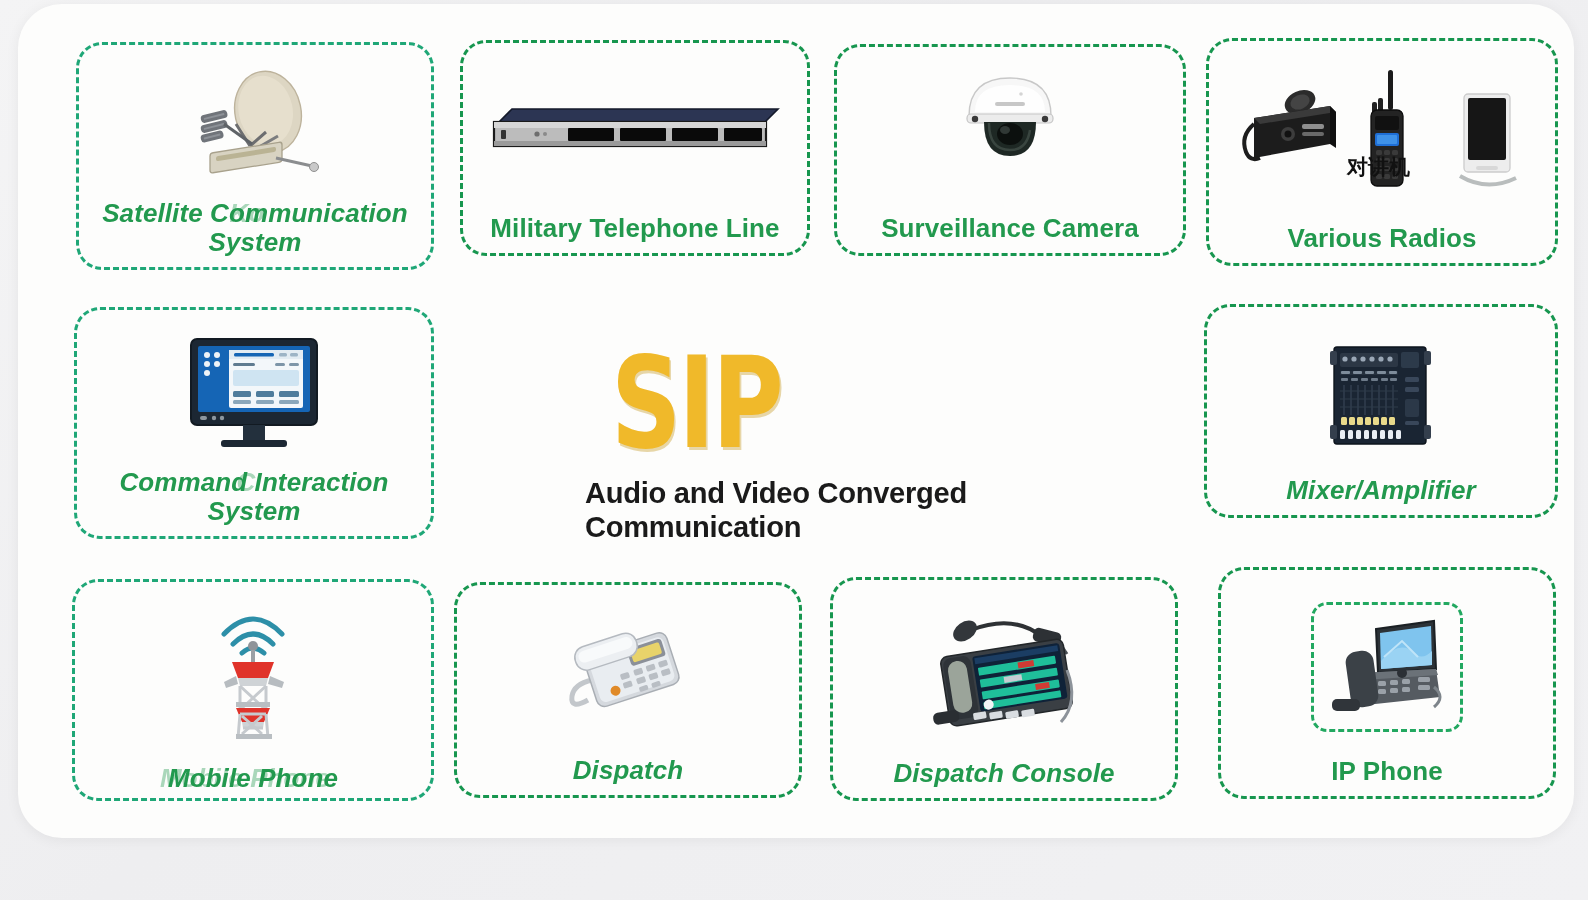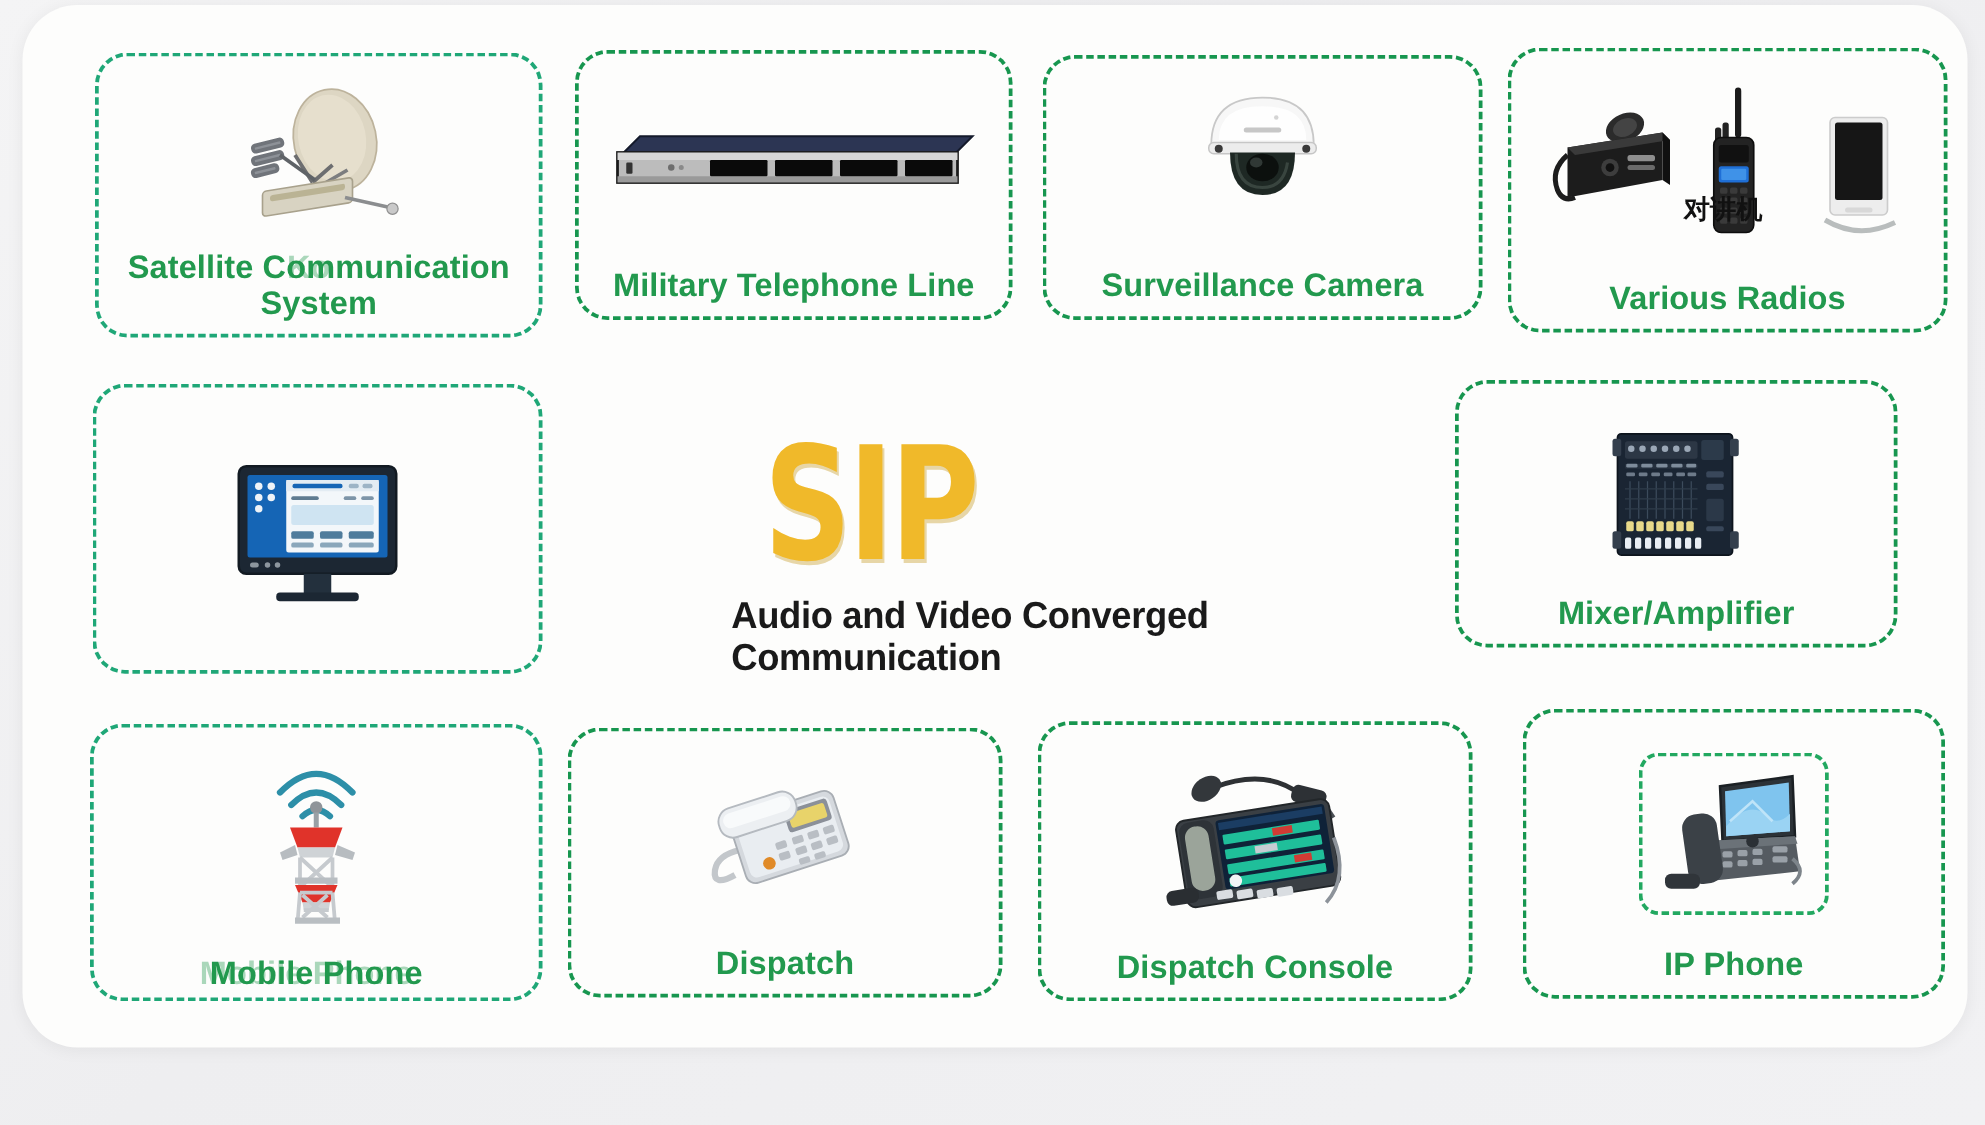--- a/index.html
+++ b/index.html
@@ -57,21 +57,21 @@
   .card-label {
     width: 100%;
     text-align: center;
     color: #22994e;
     font-size: 26px;
     font-weight: 600;
     line-height: 1.12;
     letter-spacing: .1px;
     padding: 0 6px 10px;
   }
-  .lbl-ghost { position: relative; }
+  .lbl-ghost { position: relative; font-style: italic; }
   .lbl-ghost::before {
     content: attr(data-ghost);
     position: absolute;
     left: 50%; top: 0;
     transform: translateX(-50%) translateX(-8px);
     color: rgba(34,153,78,.38);
     white-space: nowrap;
     pointer-events: none;
   }
 
@@ -103,21 +103,21 @@
     transform: scaleX(.97);
   }
 
   
   #c-satellite { left: 58px;   top: 38px;  width: 358px; height: 228px; }
   #c-military  { left: 442px;  top: 36px;  width: 350px; height: 216px; }
   #c-camera    { left: 816px;  top: 40px;  width: 352px; height: 212px; gap: 35px; }
   #c-radios    { left: 1188px; top: 34px;  width: 352px; height: 228px; }
   
   #c-command   { left: 56px;   top: 303px; width: 360px; height: 232px; }
-  #c-mixer     { left: 1146px; top: 300px; width: 354px; height: 214px; }
+  #c-mixer     { left: 1186px; top: 300px; width: 354px; height: 214px; }
   
   #c-mobile    { left: 54px;   top: 575px; width: 362px; height: 222px; gap: 24px; }
   #c-telephone { left: 436px;  top: 578px; width: 348px; height: 216px; }
   #c-dispatch  { left: 812px;  top: 573px; width: 348px; height: 224px; }
   #c-ipphone   { left: 1200px; top: 563px; width: 338px; height: 232px; }
 
   
   .inner-dash {
     border: 3px dashed #22a860;
     border-radius: 16px;
@@ -289,20 +289,21 @@
           <rect x="100" y="67" width="20" height="4" rx="1.5" fill="#8aa7bb"></rect>
           <g fill="#8d969e">
             <rect x="21" y="83" width="7" height="4" rx="2"></rect>
             <circle cx="35" cy="85" r="2.2"></circle>
             <circle cx="43" cy="85" r="2.2"></circle>
           </g>
           <rect x="64" y="92" width="22" height="16" fill="#23303d"></rect>
           <rect x="42" y="107" width="66" height="7" rx="3" fill="#1c2733"></rect>
         </svg>
       </div>
+      <div class="card-label lbl-ghost" data-ghost="C">Command Interaction System</div>
     </div>
 
     <div class="card" id="c-mixer">
       <div class="card-icon">
         <svg width="110" height="105" viewBox="0 0 110 105">
           <rect x="8" y="4" width="92" height="97" rx="3" fill="#1a2533" stroke="#0d141d" stroke-width="1.4"></rect>
           <rect x="4" y="8" width="7" height="14" rx="2" fill="#343f4d"></rect>
           <rect x="4" y="82" width="7" height="14" rx="2" fill="#343f4d"></rect>
           <rect x="98" y="8" width="7" height="14" rx="2" fill="#343f4d"></rect>
           <rect x="98" y="82" width="7" height="14" rx="2" fill="#343f4d"></rect>

